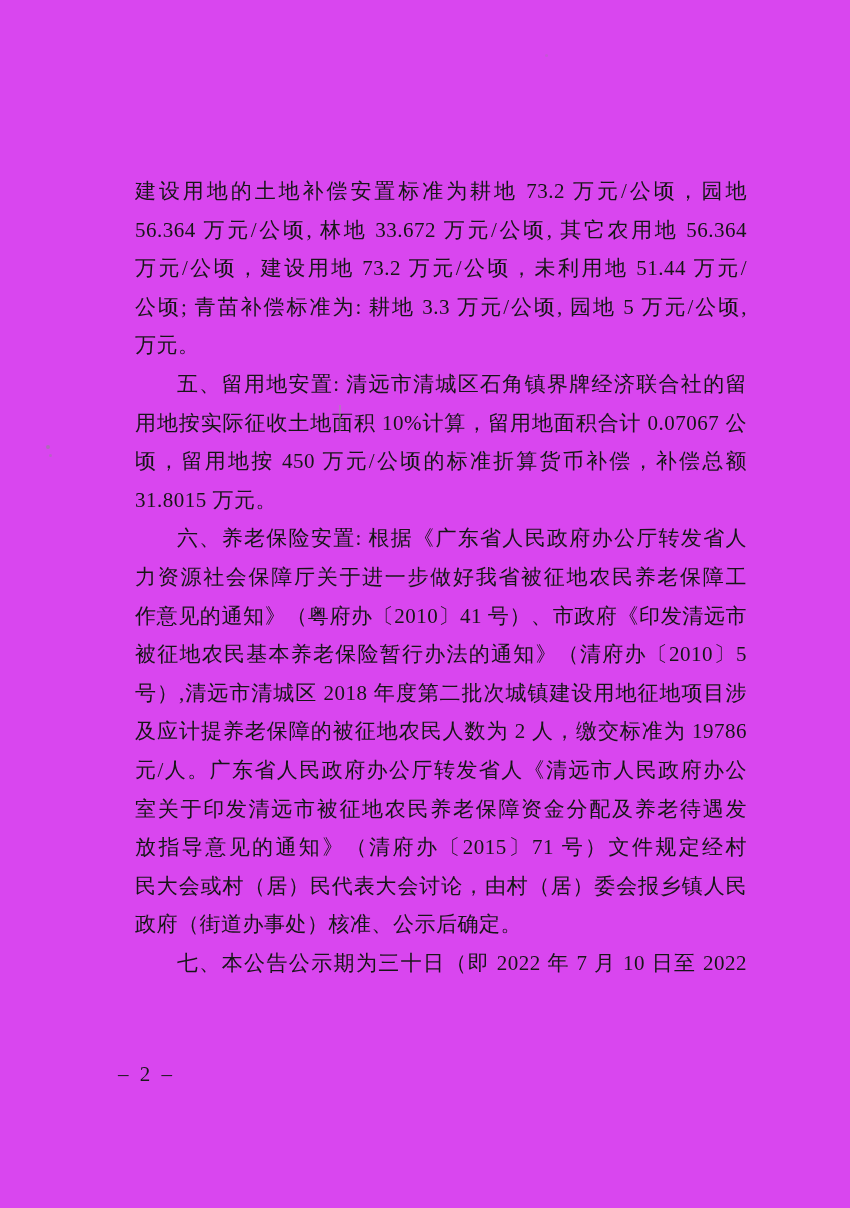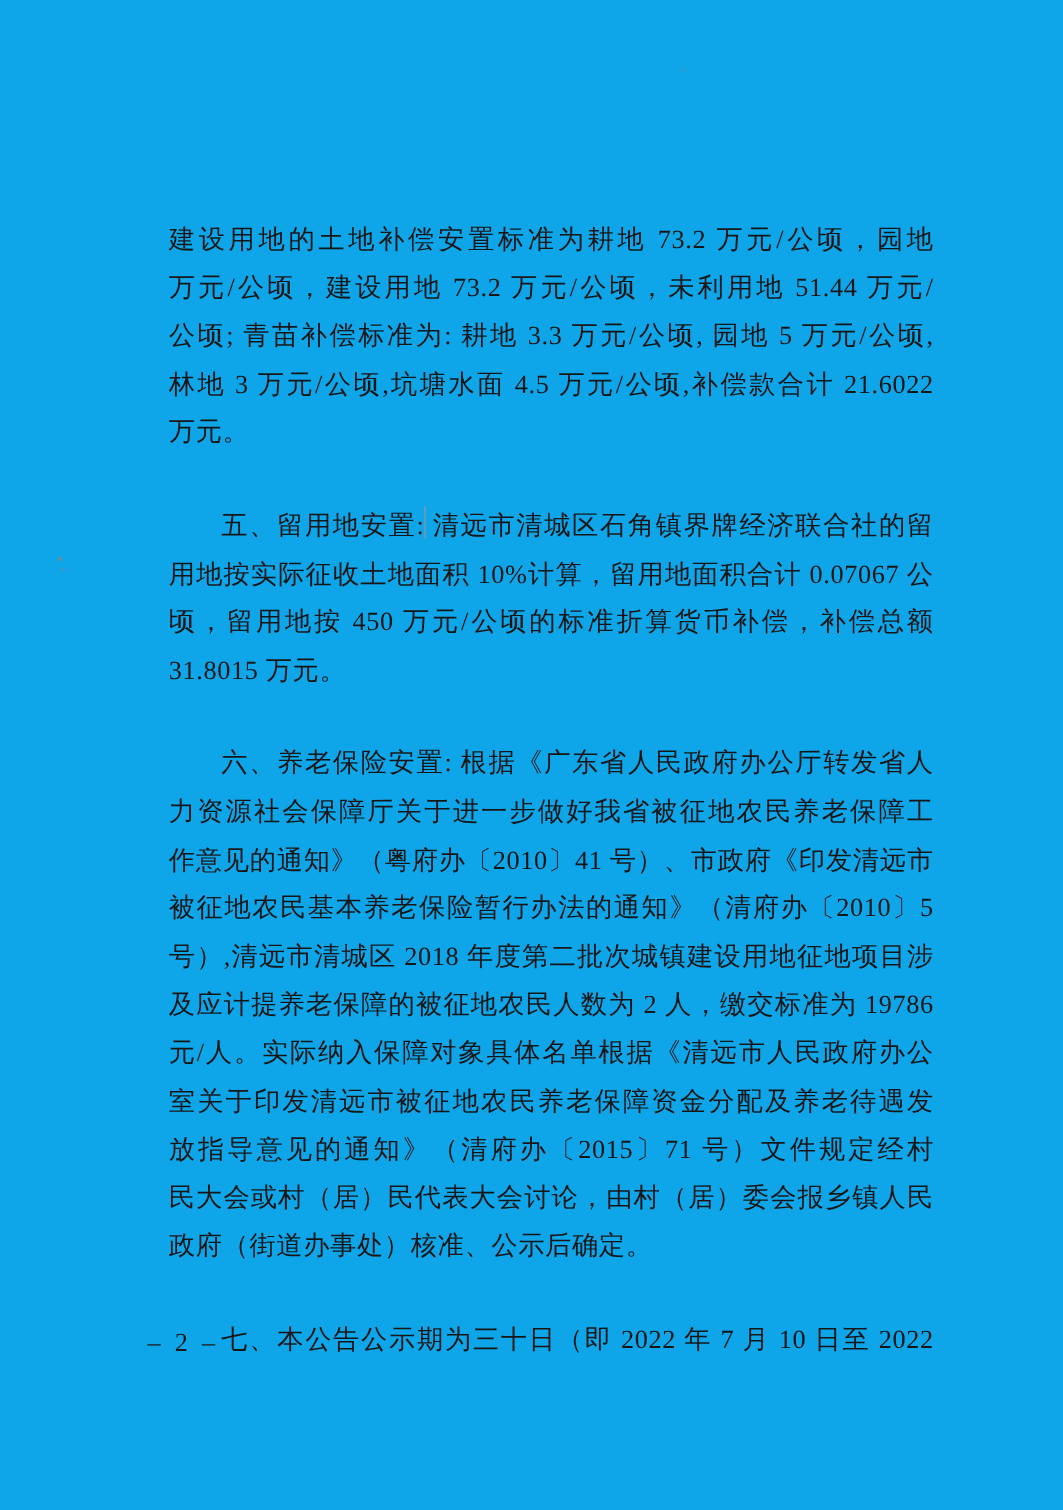--- a/index.html
+++ b/index.html
@@ -4,21 +4,21 @@
 <style>
   html, body {
     margin: 0;
     padding: 0;
     background: #ffffff;
   }
   .page {
     position: relative;
     width: 850px;
     height: 1208px;
-    background: #0ea5e9;
+    background: #d946ef;
     overflow: hidden;
     font-family: "Liberation Serif", "DejaVu Serif", serif;
     color: #161616;
   }
   .content {
     position: absolute;
     left: 135px;
     top: 172px;
     width: 612px;
     font-size: 21px;
@@ -32,21 +32,20 @@
   .line {
     display: block;
     text-align: justify;
     text-align-last: justify;
     white-space: normal;
     height: 38.6px;
     overflow: hidden;
   }
   .line.indent {
     padding-left: 42px;
-    margin-top: 36px;
   }
   .line.last {
     text-align-last: left;
   }
   .page-number {
     position: absolute;
     left: 118px;
     top: 1062px;
     font-size: 21px;
     letter-spacing: 3px;
@@ -73,41 +72,41 @@
 </style>
 </head>
 <body>
 
 <div class="page">
 
   <div class="content">
 
     <p class="para">
       <span class="line">建设用地的土地补偿安置标准为耕地 73.2 万元/公顷，园地</span>
+      <span class="line">56.364 万元/公顷, 林地 33.672 万元/公顷, 其它农用地 56.364</span>
       <span class="line">万元/公顷，建设用地 73.2 万元/公顷，未利用地 51.44 万元/</span>
       <span class="line">公顷; 青苗补偿标准为: 耕地 3.3 万元/公顷, 园地 5 万元/公顷,</span>
-      <span class="line">林地 3 万元/公顷,坑塘水面 4.5 万元/公顷,补偿款合计 21.6022</span>
       <span class="line last">万元。</span>
     </p>
 
     <p class="para">
       <span class="line indent">五、留用地安置: 清远市清城区石角镇界牌经济联合社的留</span>
       <span class="line">用地按实际征收土地面积 10%计算，留用地面积合计 0.07067 公</span>
       <span class="line">顷，留用地按 450 万元/公顷的标准折算货币补偿，补偿总额</span>
       <span class="line last">31.8015 万元。</span>
     </p>
 
     <p class="para">
       <span class="line indent">六、养老保险安置: 根据《广东省人民政府办公厅转发省人</span>
       <span class="line">力资源社会保障厅关于进一步做好我省被征地农民养老保障工</span>
       <span class="line">作意见的通知》（粤府办〔2010〕41 号）、市政府《印发清远市</span>
       <span class="line">被征地农民基本养老保险暂行办法的通知》（清府办〔2010〕5</span>
       <span class="line">号）,清远市清城区 2018 年度第二批次城镇建设用地征地项目涉</span>
       <span class="line">及应计提养老保障的被征地农民人数为 2 人，缴交标准为 19786</span>
-      <span class="line">元/人。实际纳入保障对象具体名单根据《清远市人民政府办公</span>
+      <span class="line">元/人。广东省人民政府办公厅转发省人《清远市人民政府办公</span>
       <span class="line">室关于印发清远市被征地农民养老保障资金分配及养老待遇发</span>
       <span class="line">放指导意见的通知》（清府办〔2015〕71 号）文件规定经村（居）</span>
       <span class="line">民大会或村（居）民代表大会讨论，由村（居）委会报乡镇人民</span>
       <span class="line last">政府（街道办事处）核准、公示后确定。</span>
     </p>
 
     <p class="para">
       <span class="line indent">七、本公告公示期为三十日（即 2022 年 7 月 10 日至 2022</span>
     </p>
 

